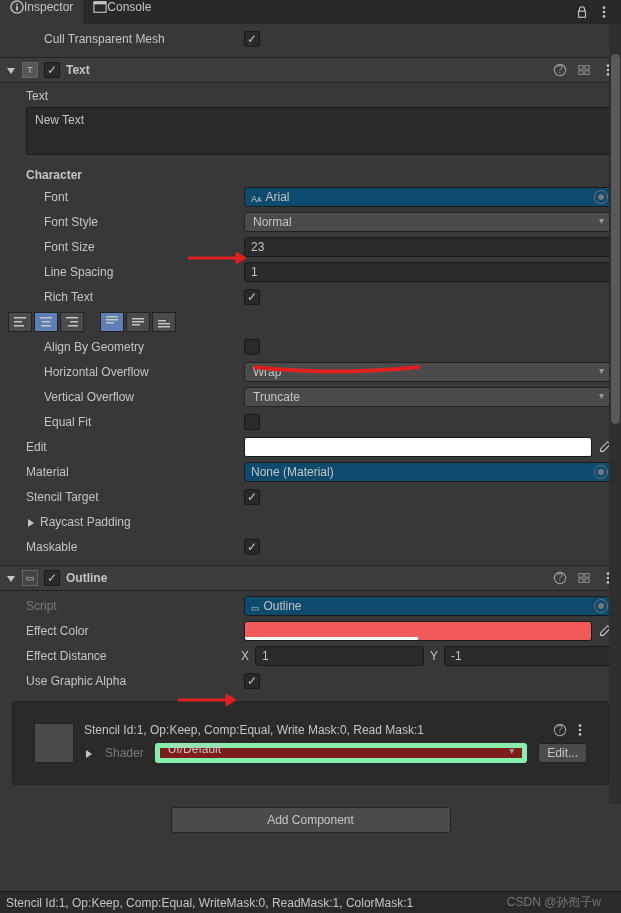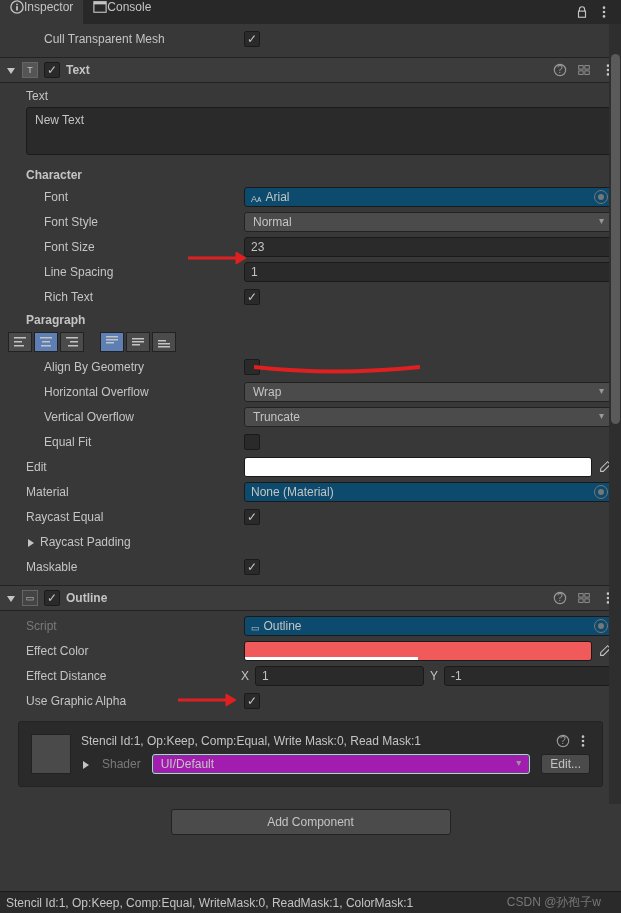--- a/index.html
+++ b/index.html
@@ -34,25 +34,25 @@
 .align-btns{display:flex;gap:2px}
 .align-btn{width:24px;height:20px;background:#4b4b4b;border:1px solid #222;display:flex;align-items:center;justify-content:center;cursor:pointer}
 .align-btn.active{background:#5d7fb3}
 .align-btn svg{width:14px;height:14px;fill:#c4c4c4}
 .color-field{background:#2a2a2a;border:1px solid #1a1a1a;border-radius:3px;height:20px;width:100%;position:relative;display:flex;overflow:hidden}
 .color-swatch{flex:1}
 .color-alpha{height:3px;background:#fff;position:absolute;bottom:0;left:0}
 .eyedrop{width:18px;height:20px;display:flex;align-items:center;justify-content:center;cursor:pointer}
 .vec-label{width:12px;text-align:center}
 .vec-input{flex:1;background:#2a2a2a;border:1px solid #1a1a1a;border-radius:3px;padding:2px 6px;height:20px;color:#c4c4c4}
-.shader-box{background:#2a2a2a;border:1px solid #222;margin:6px 18px;padding:12px;border-radius:3px}
+.shader-box{background:#2a2a2a;border:1px solid #222;margin:6px 12px;padding:21px;border-radius:3px}
 .shader-row{display:flex;align-items:center;gap:10px}
 .shader-thumb{width:40px;height:40px;background:#4a4a4a;border:1px solid #222}
 .shader-info{flex:1}
-.shader-dd{background:#a21caf;border:1px solid #86efac;border-radius:3px;padding:2px 8px;display:flex;align-items:flex-start;justify-content:space-between;flex:1;height:20px}
+.shader-dd{background:#7f1d1d;border:5px solid #86efac;border-radius:3px;padding:2px 8px;display:flex;align-items:flex-end;justify-content:space-between;flex:1;height:20px}
 .shader-dd::after{content:"▾";color:#999;font-size:10px}
 .edit-btn{background:#4b4b4b;border:1px solid #222;border-radius:3px;padding:2px 8px;height:20px;cursor:pointer}
 .add-comp{display:flex;justify-content:center;padding:16px 0}
 .add-comp-btn{background:#4b4b4b;border:1px solid #222;border-radius:3px;padding:5px 0;width:280px;text-align:center;cursor:pointer}
 .footer{position:absolute;bottom:0;left:0;right:0;height:22px;background:#2a2a2a;border-top:1px solid #1a1a1a;display:flex;align-items:center;padding:0 6px;font-size:11px;justify-content:space-between}
 .scrollbar{position:absolute;right:0;top:24px;width:12px;height:780px;background:#2e2e2e}
 .scroll-thumb{position:absolute;right:1px;top:30px;width:9px;height:370px;background:#5a5a5a;border-radius:5px}
 .icon-svg{width:14px;height:14px;fill:#c4c4c4}
 .arrow-red{position:absolute;pointer-events:none}
 .arrow-red svg{fill:#e02020;stroke:#e02020}
@@ -164,21 +164,20 @@
           <input class="input" value="1" style="">
         </div>
       </div>
   <div class="row">
         <div class="label-col indent">Rich Text</div>
         <div class="field-col">
           <div class="checkbox checked"></div>
         </div>
       </div>
 
-  <div class="section-label">Paragraph</div>
   <div class="row">
         <div class="field-col">
     <div class="align-btns">
       <div class="align-btn">
               <svg viewBox="0 0 14 14">
                 <rect x="1" y="2" width="12" height="1.5"></rect>
                 <rect x="1" y="6" width="8" height="1.5"></rect>
                 <rect x="1" y="10" width="10" height="1.5"></rect>
               </svg>
             </div>
@@ -268,21 +267,21 @@
   <div class="row">
         <div class="label-col">Material</div>
         <div class="field-col">
           <div class="object-field">
             <span>None (Material)</span>
             <span class="target"></span>
           </div>
         </div>
       </div>
   <div class="row">
-        <div class="label-col">Raycast Equal</div>
+        <div class="label-col">Stencil Target</div>
         <div class="field-col">
           <div class="checkbox checked"></div>
         </div>
       </div>
   <div class="row">
         <div class="label-col" style="display:flex;align-items:center;gap:4px">
           <span class="foldout"><svg viewBox="0 0 10 10">
               <path d="M2 1 L8 5 L2 9 Z"></path>
             </svg></span>
           <span>Raycast Padding</span>

